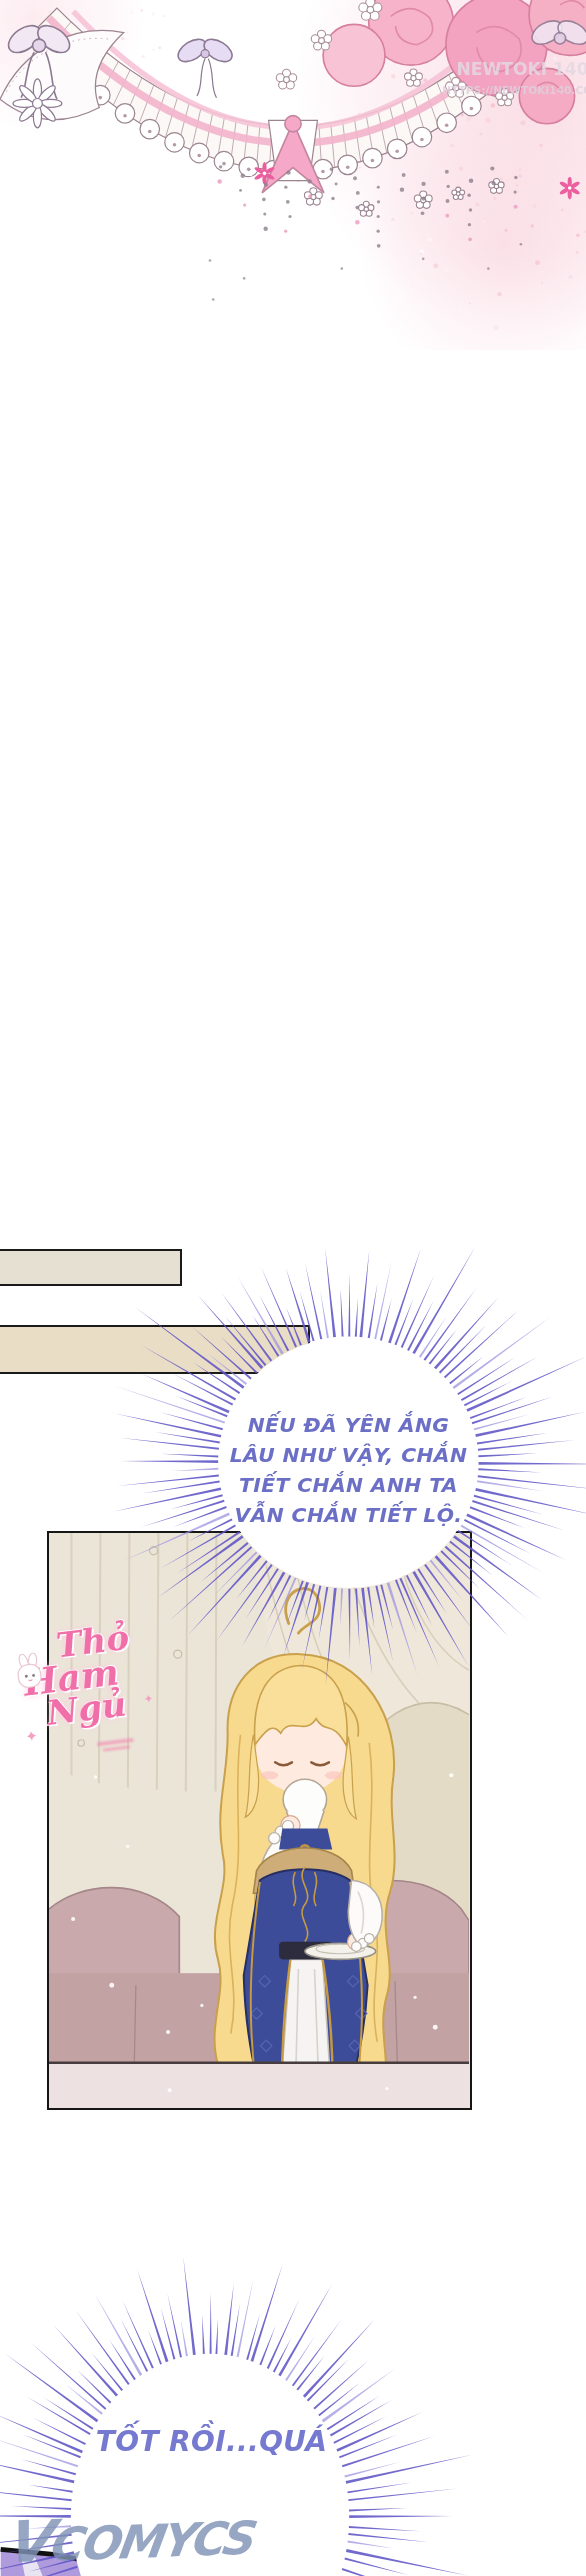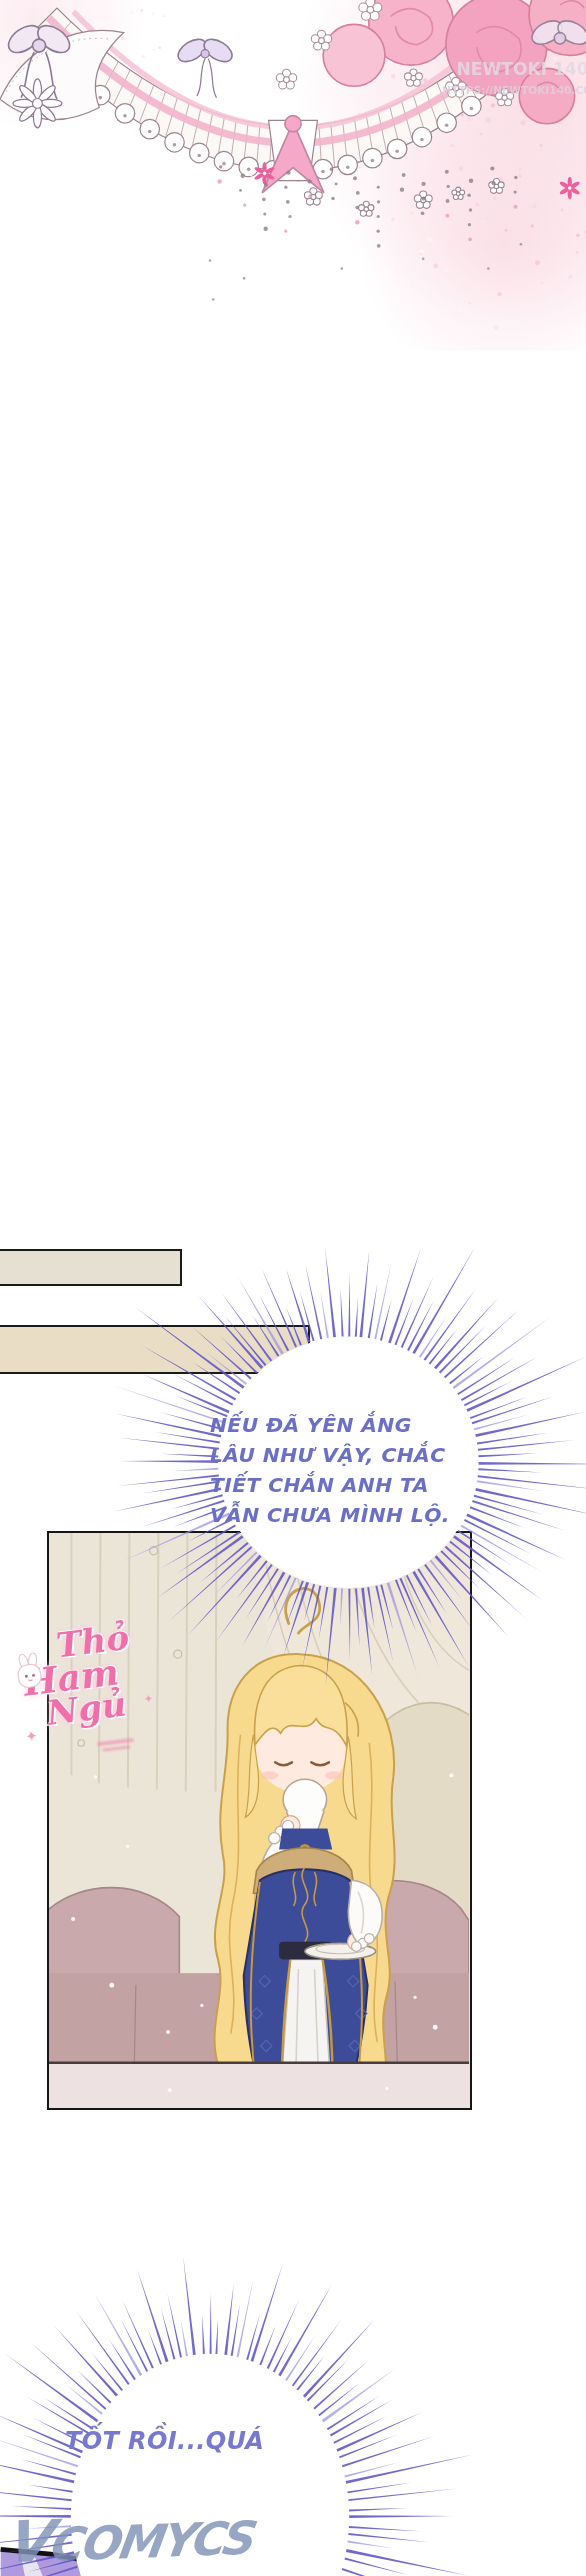--- a/index.html
+++ b/index.html
@@ -20,25 +20,25 @@
           border:2.4px solid #161616;background:#ebe5d8;z-index:4;overflow:hidden;}
   #panel1 svg{display:block;}
 
   
   #corner{position:absolute;left:0;top:2530px;z-index:5;}
 
   
   #overlay{position:absolute;left:0;top:0;z-index:20;pointer-events:none;}
 
   
-  .bubble-text{position:absolute;font-weight:bold;font-style:italic;
+  .bubble-text{position:absolute;text-align:center;font-weight:bold;font-style:italic;
                z-index:25;pointer-events:none;}
   #bubble1-text{left:210px;top:1410px;width:277px;font-size:20.3px;line-height:30px;
                 color:#6b6fc6;letter-spacing:0.4px;}
-  #bubble2-text{left:65px;top:2421px;width:293px;font-size:24px;line-height:41px;
+  #bubble2-text{left:65px;top:2421px;width:293px;font-size:28px;line-height:41px;
                 color:#7579cf;letter-spacing:0.4px;}
   .bubble-line{display:block;}
 
   
   #stamp{position:absolute;left:21px;top:1625px;width:151px;height:142px;z-index:40;
          transform:rotate(-7deg);}
   .stamp-line{display:block;font-family:"DejaVu Serif",serif;font-weight:bold;font-style:italic;
       font-size:34px;line-height:.95;color:#f06fa8;
       text-shadow:1.6px 1.6px 0 #ffffff,-0.8px 0.8px 0 #ffd9e8,0.8px -0.8px 0 #ffffff,0 0 7.3px #ffc9e0;}
   .stamp-l1{padding-left:42px;}
@@ -925,23 +925,23 @@
       <polygon points="423.9,3043.9 423.2,3041.5 491.5,3025.1" fill="#978ee0" opacity="0.7"></polygon>
       <polygon points="425.4,3051.7 424.7,3048.4 580.2,3016.1" fill="#5f54c6" opacity="0.88"></polygon>
       <polygon points="427.2,3063.5 426.8,3061.1 505.9,3050.1" fill="#5f54c6" opacity="0.88"></polygon>
       <polygon points="428.2,3073.0 427.9,3070.6 562.8,3057.5" fill="#5f54c6" opacity="0.88"></polygon>
       <polygon points="428.9,3085.7 428.8,3083.2 499.8,3081.5" fill="#5f54c6" opacity="0.88"></polygon>
       <ellipse cx="258" cy="3093" rx="170" ry="200" fill="#ffffff"></ellipse>
     </svg>
 
   <div class="bubble-text" id="bubble1-text">
     <span class="bubble-line">NẾU ĐÃ YÊN ẮNG</span>
-    <span class="bubble-line">LÂU NHƯ VẬY, CHẮC</span>
+    <span class="bubble-line">LÂU NHƯ VẬY, CHẮN</span>
     <span class="bubble-line">TIẾT CHẮN ANH TA</span>
-    <span class="bubble-line">VẪN CHƯA MÌNH LỘ.</span>
+    <span class="bubble-line">VẪN CHẮN TIẾT LỘ.</span>
   </div>
   <div class="bubble-text" id="bubble2-text">
     <span class="bubble-line">TỐT RỒI...QUÁ</span>
   </div>
 
   <div id="stamp">
     <svg class="bunny" width="29" height="36" viewBox="0 0 36 44">
       <ellipse cx="13" cy="10" rx="5" ry="10" fill="#fff" stroke="#e8c8d4" stroke-width="1.5" transform="rotate(-12 13 10)"></ellipse>
       <ellipse cx="24" cy="10" rx="5" ry="10" fill="#fff" stroke="#e8c8d4" stroke-width="1.5" transform="rotate(10 24 10)"></ellipse>
       <rect x="4" y="14" width="28" height="28" rx="12" fill="#fff" stroke="#e8c8d4" stroke-width="1.5"></rect>

